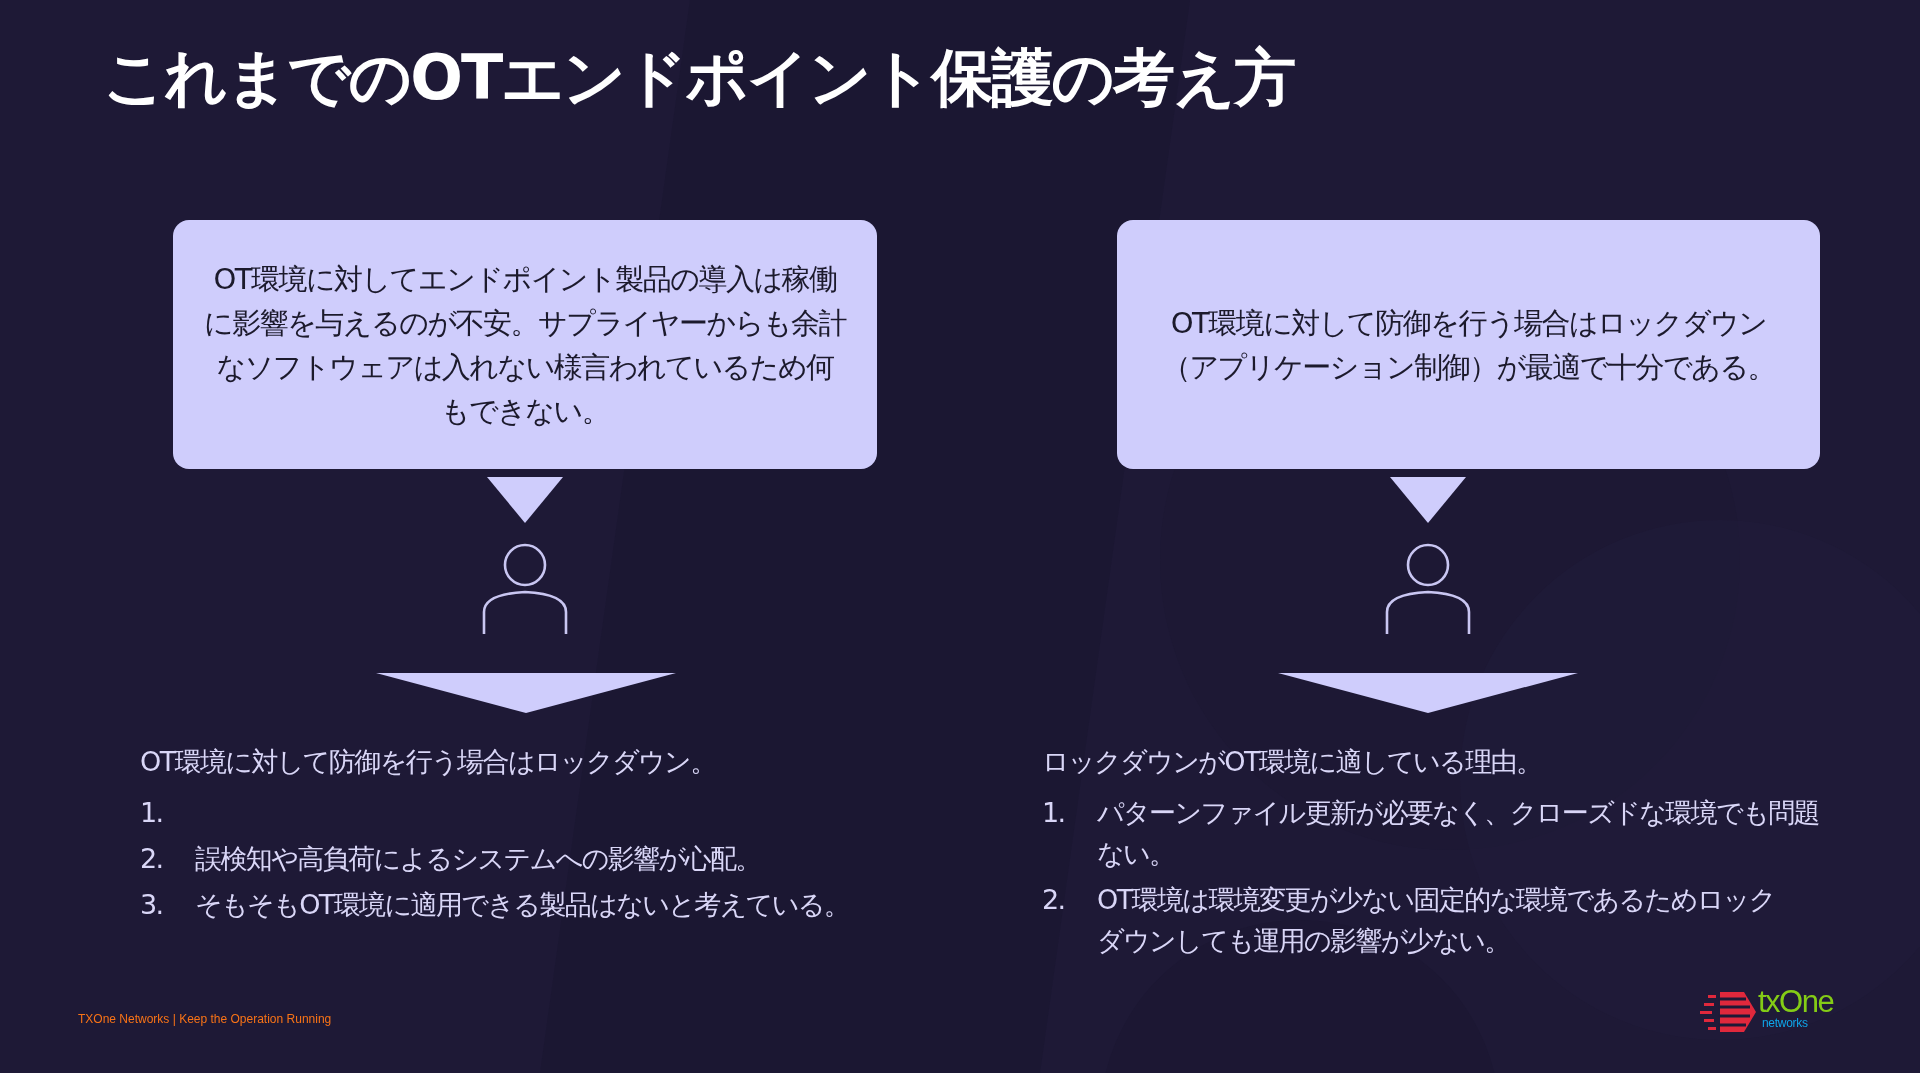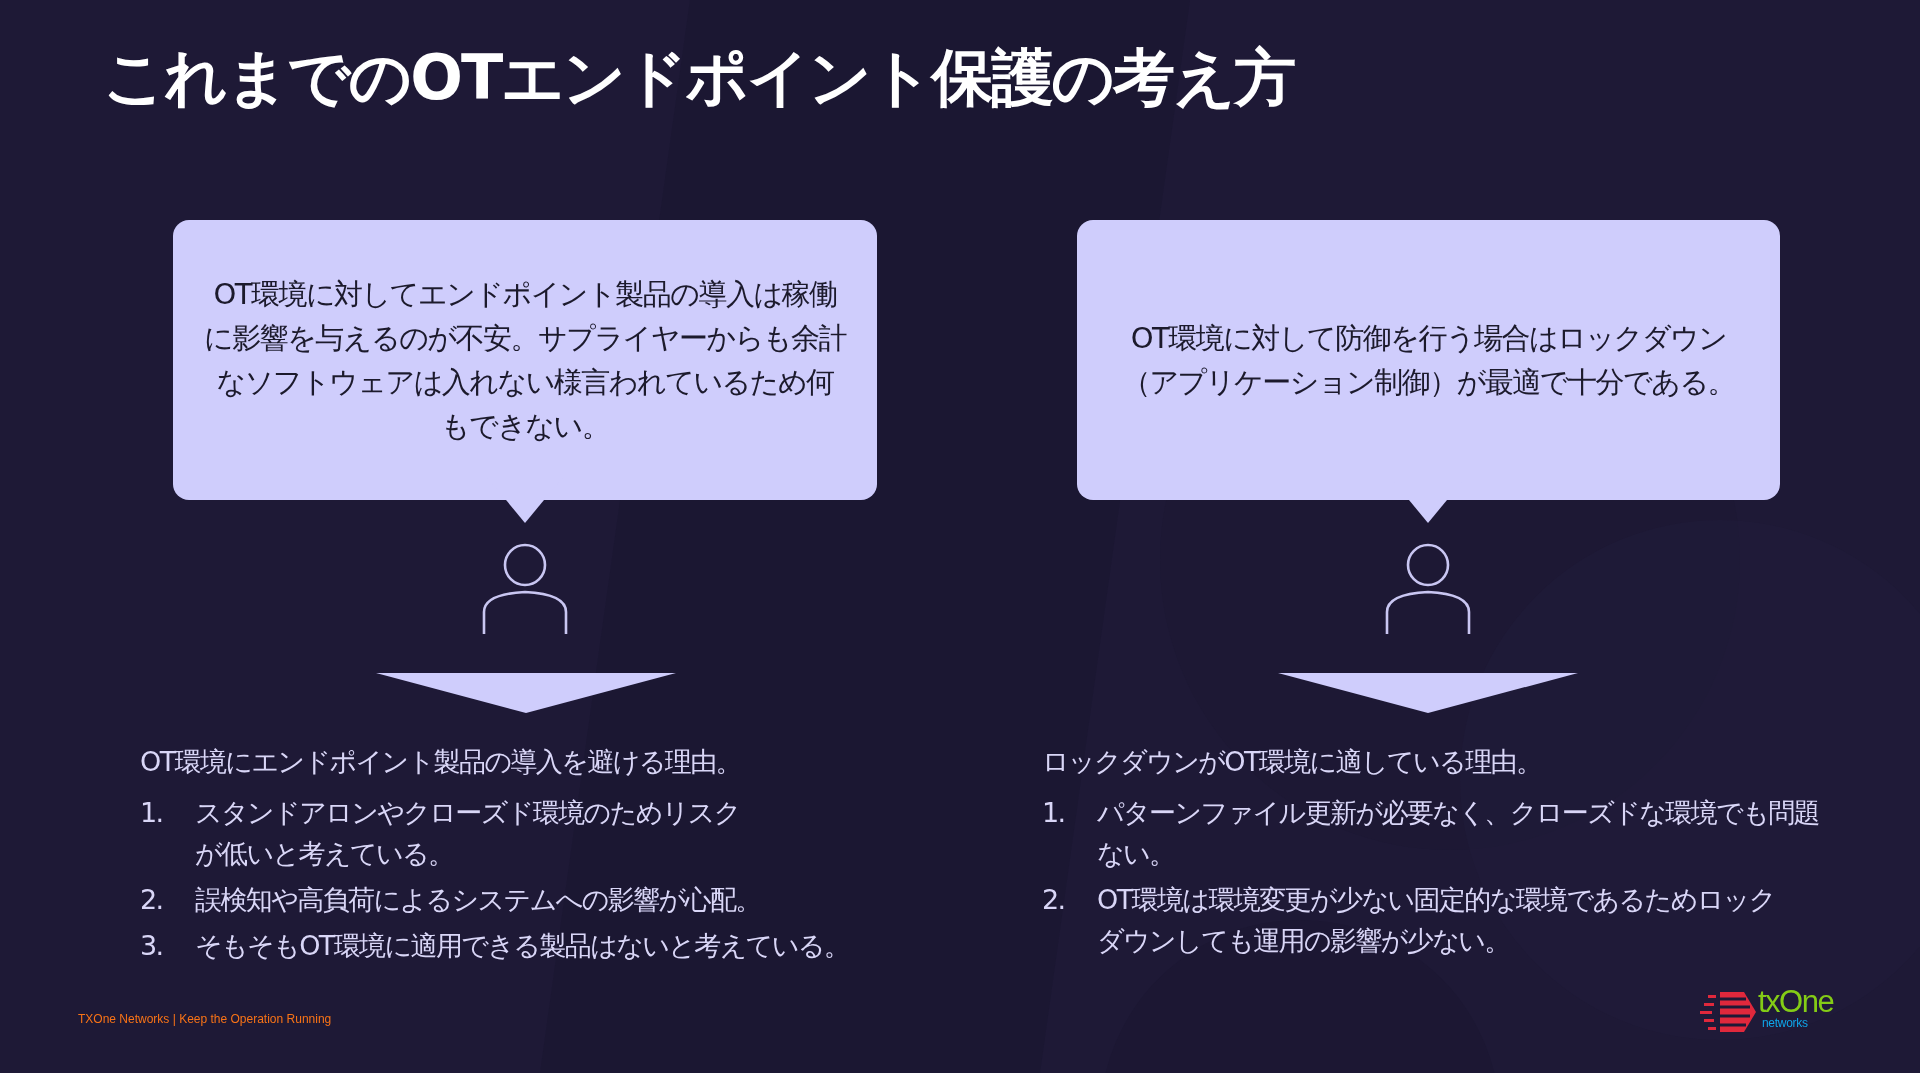--- a/index.html
+++ b/index.html
@@ -11,31 +11,31 @@
   }
   .bg-shape { position: absolute; pointer-events: none; }
   .slide-title {
     position: absolute; left: 78px; top: 38px;
     font-size: 62px; font-weight: bold; color: #ffffff;
     letter-spacing: -2px; white-space: nowrap;
     line-height: 80px;
     margin-left: 25px;
   }
   .bubble {
-    position: absolute; top: 220px; height: 280px;
+    position: absolute; top: 220px; height: 249px;
     background: #cfcdfc; border-radius: 16px;
     display: flex; align-items: center; justify-content: center;
     box-sizing: border-box; padding: 0 30px;
   }
   .bubble-text {
     color: #1c1a2c; font-size: 29px; line-height: 44px;
     text-align: center; letter-spacing: -1.5px;
   }
   .bubble-left { left: 173px; width: 704px; }
-  .bubble-right { left: 1077px; width: 703px; }
+  .bubble-right { left: 1117px; width: 703px; }
   .tail { position: absolute; top: 477px; width: 0; height: 0;
     border-left: 38px solid transparent; border-right: 38px solid transparent;
     border-top: 46px solid #cfcdfc; }
   .person { position: absolute; top: 542px; width: 90px; height: 95px; }
   .down-arrow { position: absolute; top: 673px; width: 0; height: 0;
     border-left: 150px solid transparent; border-right: 150px solid transparent;
     border-top: 40px solid #cfcdfc; }
   .reason {
     position: absolute; top: 743px; color: #d9d6f7;
     font-size: 27px; letter-spacing: -1.6px;
@@ -78,25 +78,24 @@
   <div class="bubble-text">OT環境に対してエンドポイント製品の導入は稼働に影響を与えるのが不安。サプライヤーからも余計なソフトウェアは入れない様言われているため何もできない。</div>
 </div>
 <div class="tail" style="left:487px;"></div>
 <svg class="person" style="left:480px;" viewBox="0 0 90 95">
   <circle cx="45" cy="23" r="20" fill="none" stroke="#c9c6f2" stroke-width="2.6"></circle>
   <path d="M4 92 L4 70 Q4 52 45 50 Q86 52 86 70 L86 92" fill="none" stroke="#c9c6f2" stroke-width="2.6"></path>
 </svg>
 <div class="down-arrow" style="left:376px;"></div>
 
 <div class="reason reason-left">
-  <div class="reason-heading">OT環境にエンドポイント製品の導入を避ける理由。</div>
+  <div class="reason-heading">OT環境に対して防御を行う場合はロックダウン。</div>
   <ol class="reason-list">
     <li class="reason-item">
       <span class="reason-num">1.</span>
-      <span class="reason-text" style="max-width:560px;">スタンドアロンやクローズド環境のためリスクが低いと考えている。</span>
     </li>
     <li class="reason-item">
       <span class="reason-num">2.</span>
       <span class="reason-text">誤検知や高負荷によるシステムへの影響が心配。</span>
     </li>
     <li class="reason-item">
       <span class="reason-num">3.</span>
       <span class="reason-text">そもそもOT環境に適用できる製品はないと考えている。</span>
     </li>
   </ol>

